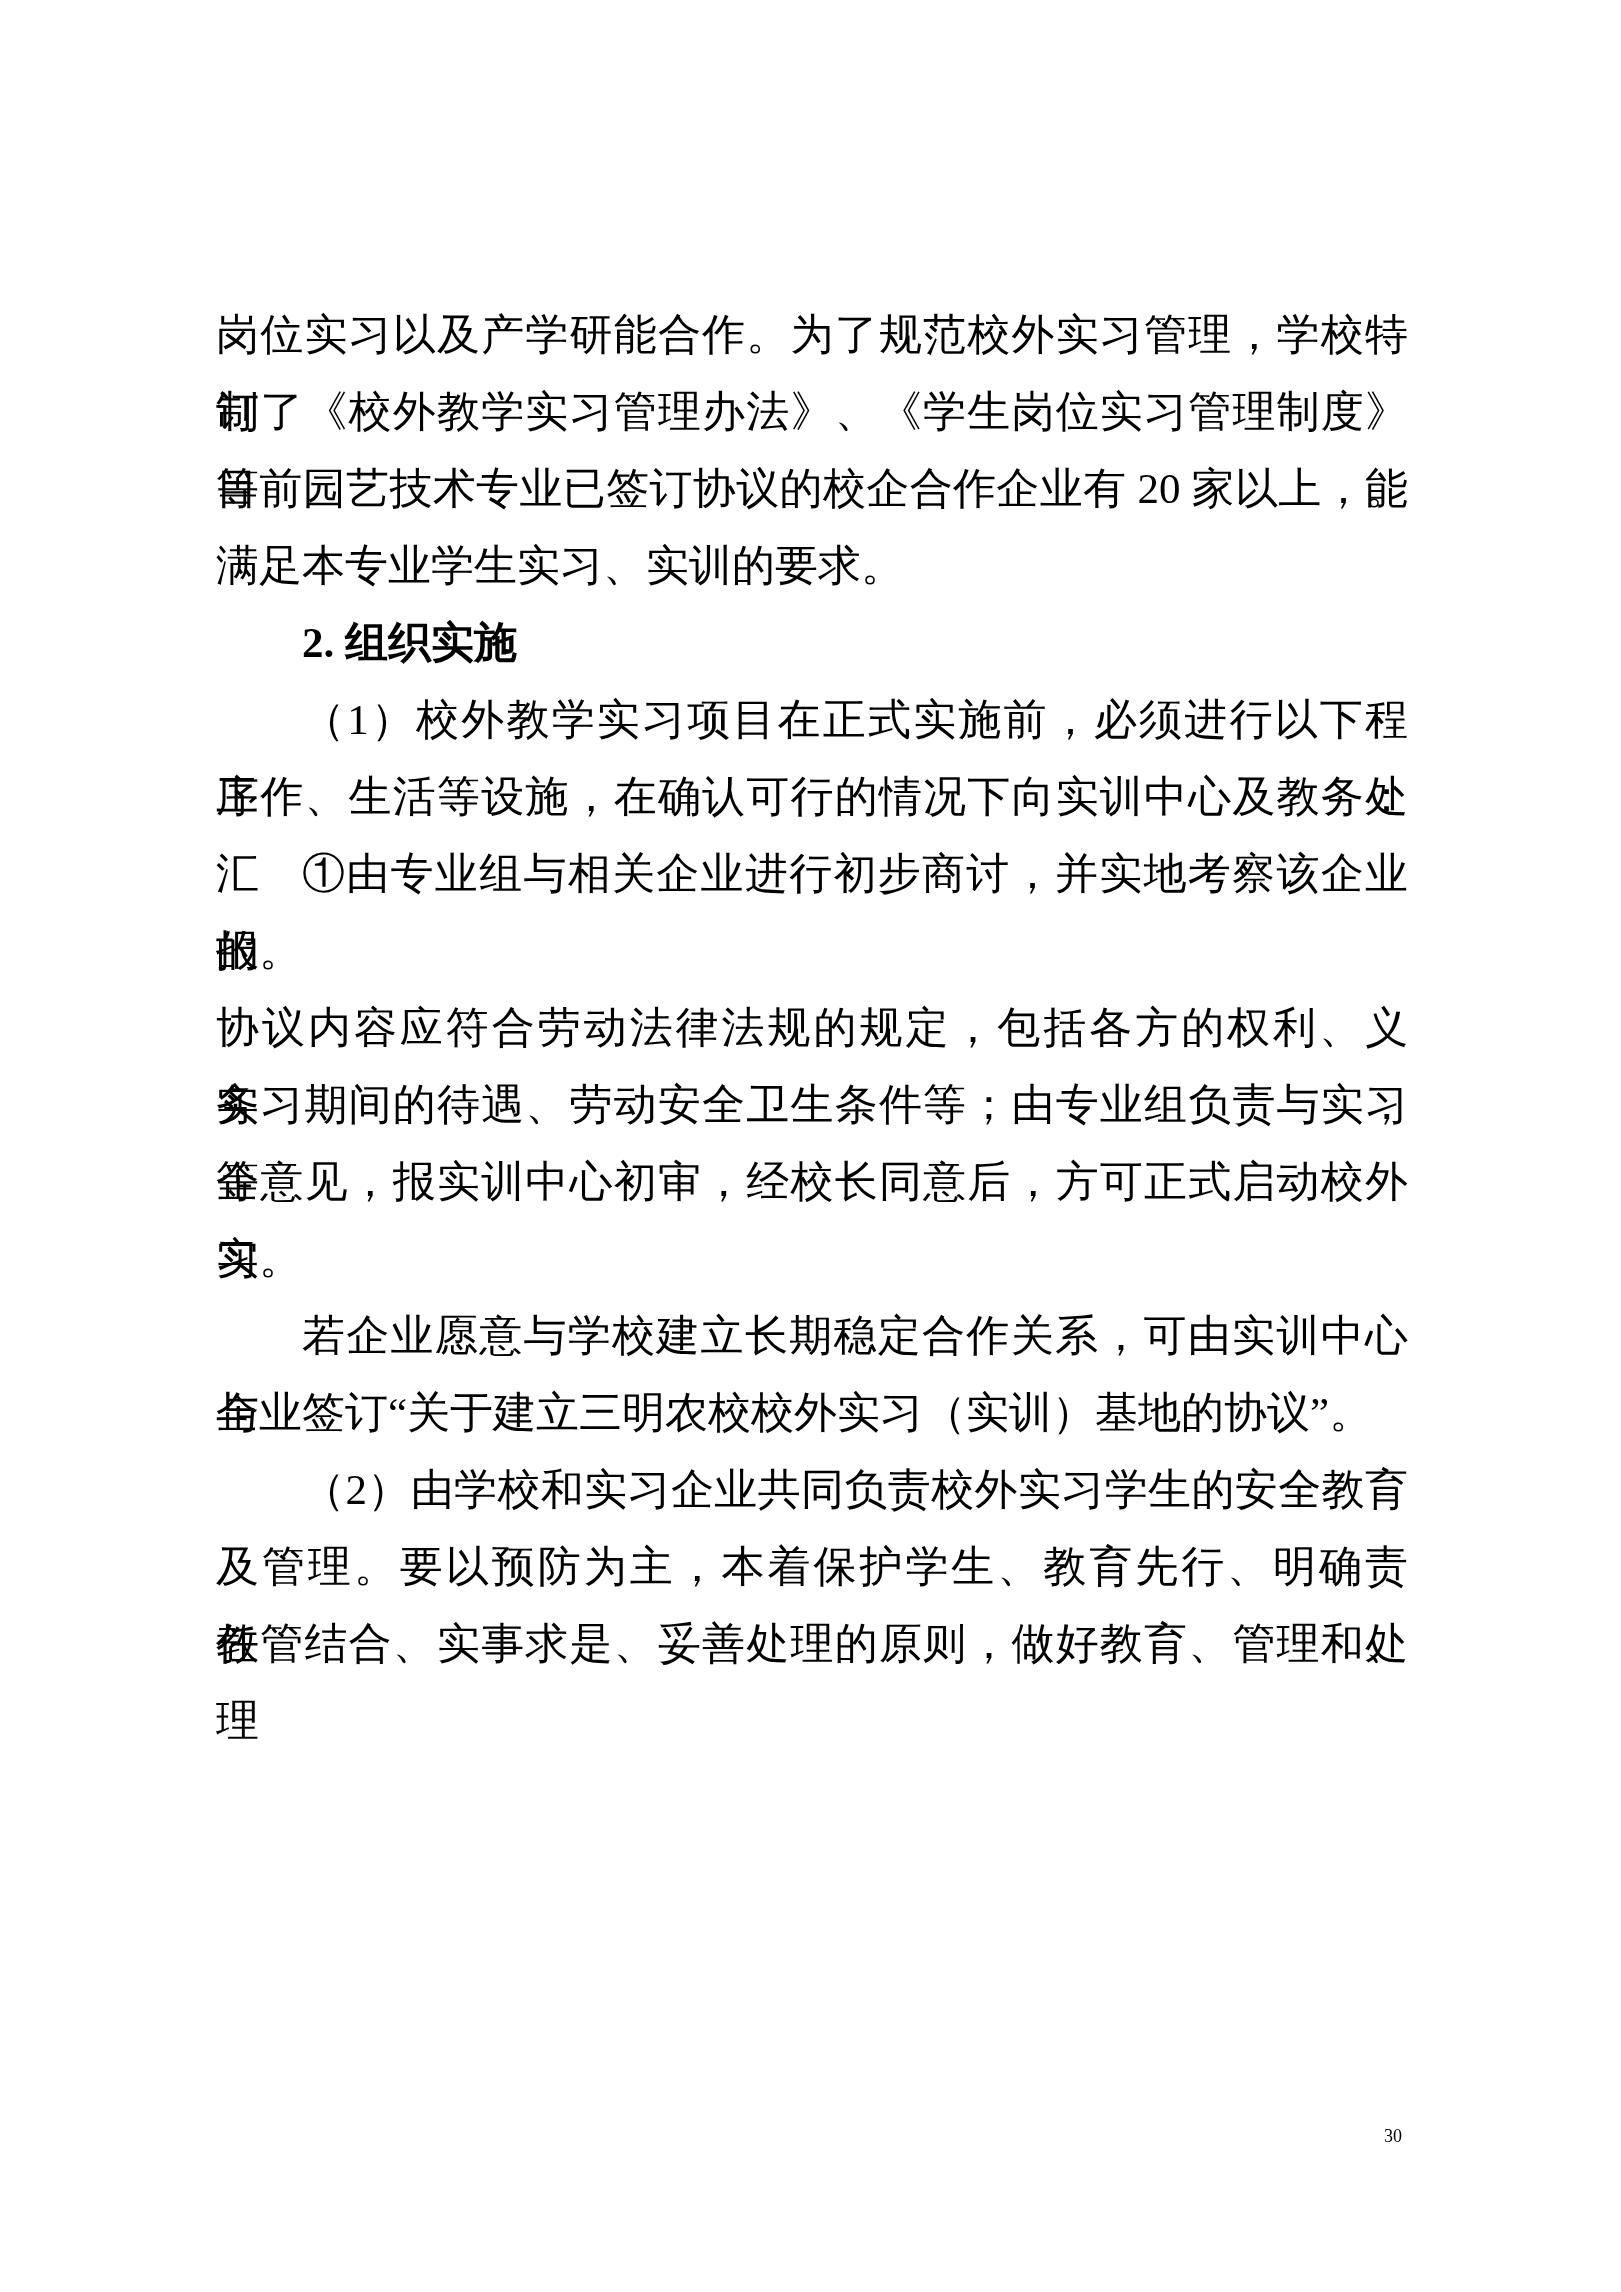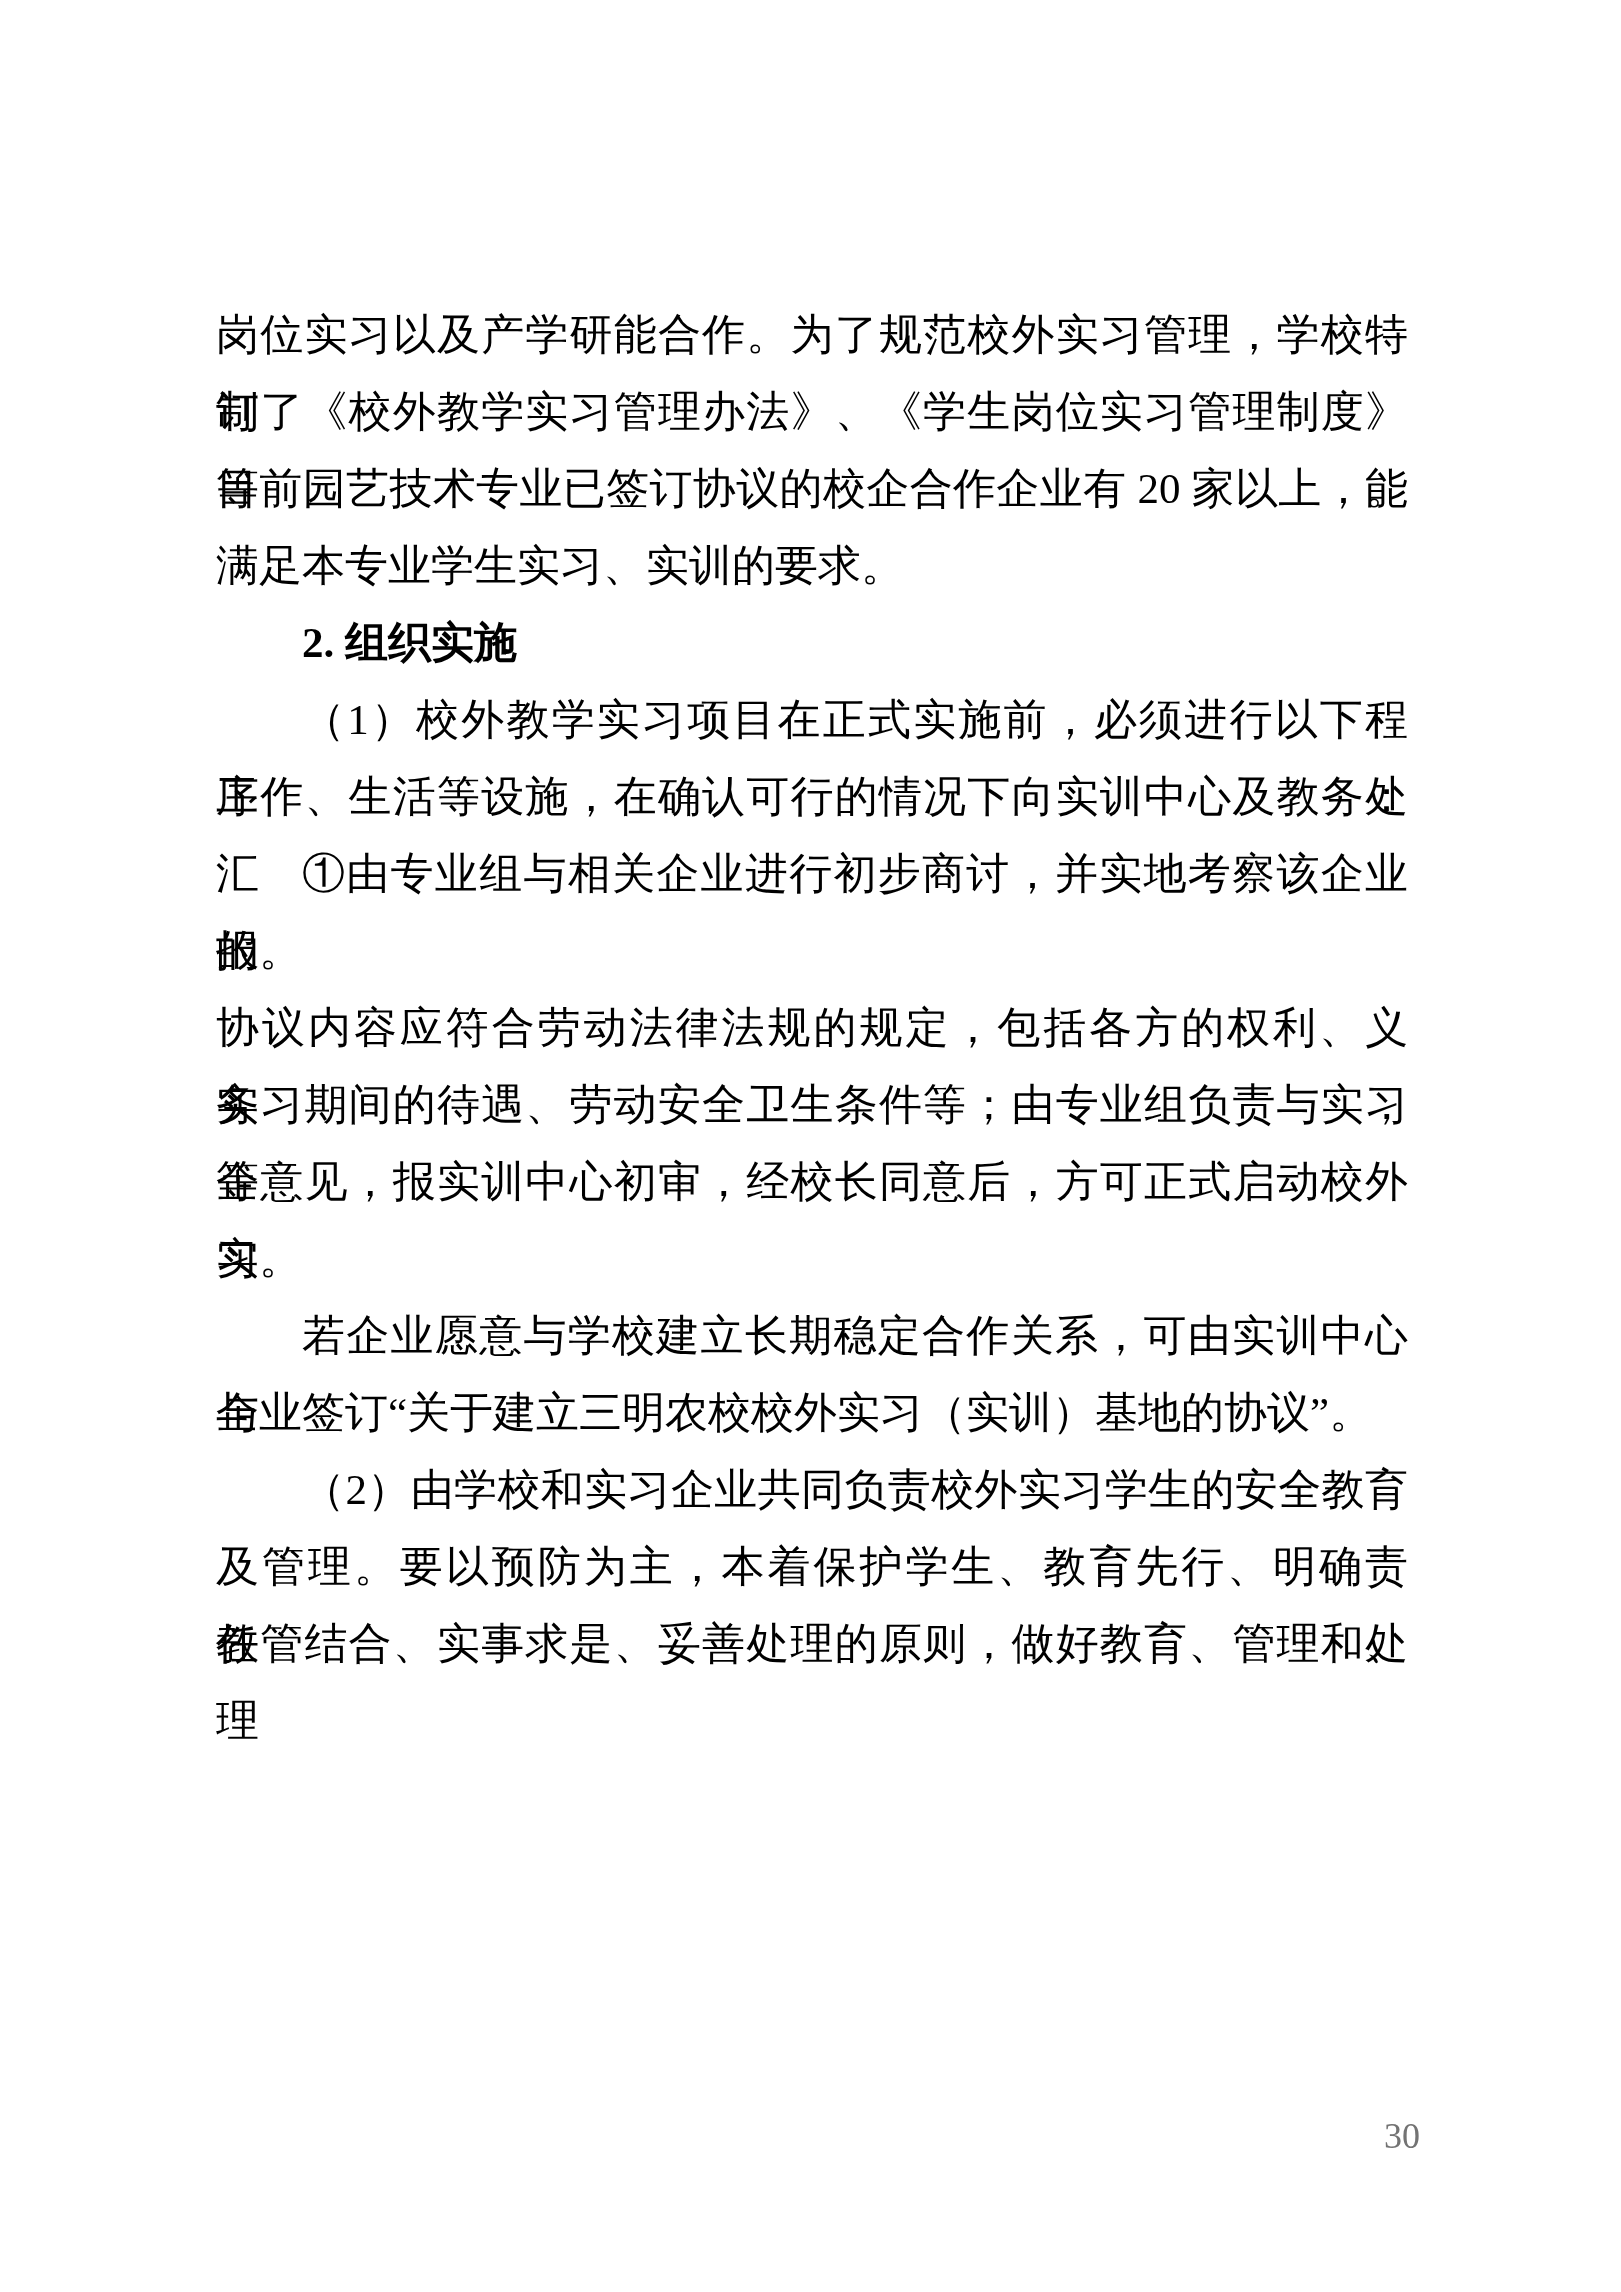--- a/index.html
+++ b/index.html
@@ -47,23 +47,23 @@
     text-indent: 2em;
   }
   .line-heading {
     font-weight: 700;
     text-align: left;
   }
   .page-number {
     position: absolute;
     left: 1384px;
     top: 2119px;
-    font-size: 36px;
+    font-size: 18px;
     line-height: 35px;
-    color: #737373;
+    color: #000000;
   }
 </style>
 </head>
 <body>
 
 <div class="page">
 
   <div class="content">
 
   <div class="line line-full">岗位实习以及产学研能合作。为了规范校外实习管理，学校特制</div>

